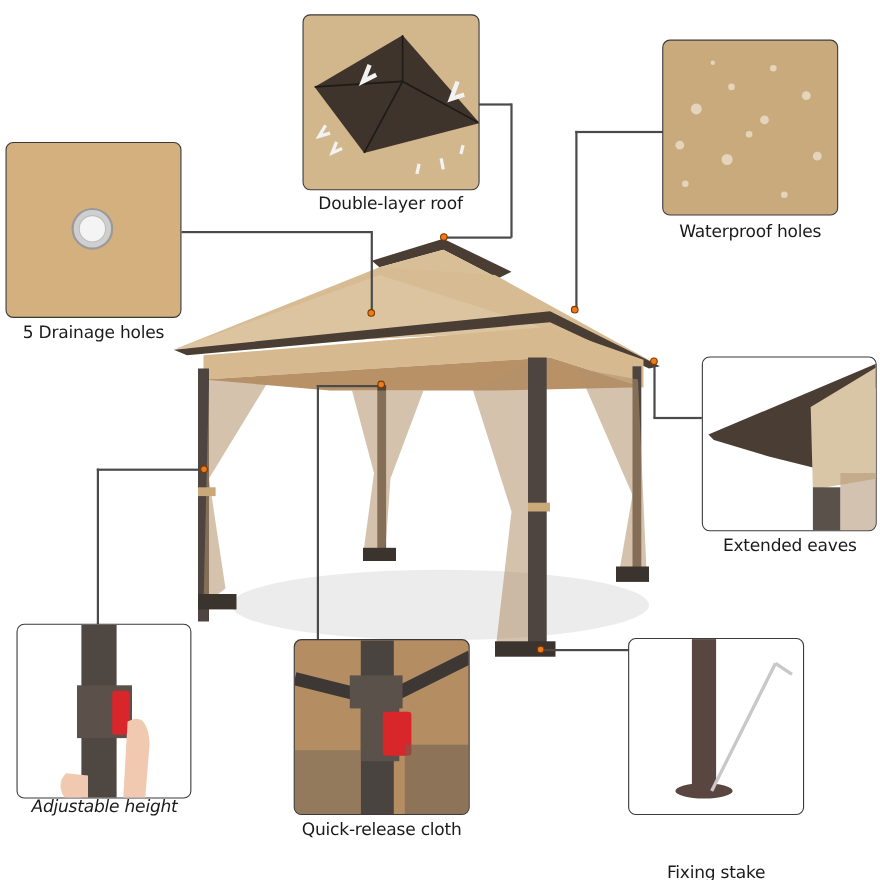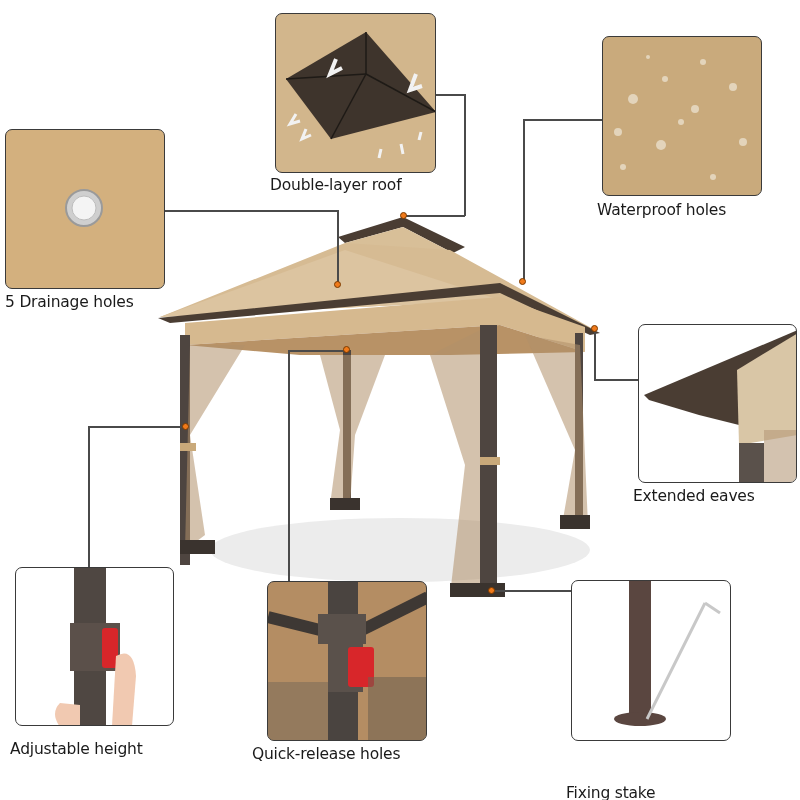--- a/index.html
+++ b/index.html
@@ -1,19 +1,19 @@
 <!DOCTYPE html>
 <html><head>
 <meta charset="utf-8">
 <style>
   html, body { margin:0; padding:0; }
   body { width:800px; height:800px; background:#ffffff; position:relative; overflow:hidden;
          font-family:"DejaVu Sans", sans-serif; color:#1a1a1a; }
   .card { position:absolute; border:1.5px solid #3a3a3a; border-radius:7px; overflow:hidden; box-sizing:border-box; }
-  .label { position:absolute; font-size:15.5px; white-space:nowrap; letter-spacing:-0.2px; }
+  .label { position:absolute; font-size:15.5px; text-align:center; white-space:nowrap; letter-spacing:-0.2px; }
   .line { position:absolute; background:#4a4a4a; }
   .dot { position:absolute; width:7px; height:7px; border-radius:50%; background:#f07a1a; border:1px solid #7a3a00; box-sizing:border-box; }
   svg { display:block; }
   .scene { position:absolute; left:150px; top:205px; width:460px; height:400px; }
 </style>
 </head>
 <body>
 
 <div class="scene">
   <svg width="460" height="400" viewBox="0 0 460 400">
@@ -134,35 +134,35 @@
 
 <div class="card" style="left:15px;top:567px;width:159px;height:159px;background:#ffffff;">
   <svg width="159" height="159">
     <rect x="58" y="0" width="32" height="159" fill="#4f4742"></rect>
     <rect x="54" y="55" width="50" height="48" fill="#5b504a"></rect>
     <rect x="86" y="60" width="16" height="40" rx="3" fill="#d8262a"></rect>
     <path d="M100,88 q18,-10 20,20 l-4,50 l-20,0 z" fill="#f1c9b1"></path>
     <path d="M44,135 q-10,10 0,24 l20,0 l0,-22 z" fill="#f1c9b1"></path>
   </svg>
 </div>
-<div class="label" style="left:10px;top:740px;width:170px;">Adjustable height</div>
+<div class="label" style="left:10px;top:724px;width:170px;font-style:italic;">Adjustable height</div>
 
 <div class="card" style="left:267px;top:581px;width:160px;height:160px;background:#b48d63;">
   <svg width="160" height="160">
     <rect x="60" y="0" width="30" height="160" fill="#4a4440"></rect>
     <line x1="0" y1="35" x2="60" y2="50" stroke="#3e3834" stroke-width="12"></line>
     <line x1="90" y1="50" x2="160" y2="15" stroke="#3e3834" stroke-width="12"></line>
     <rect x="50" y="32" width="48" height="30" fill="#5a514b"></rect>
     <rect x="60" y="60" width="35" height="50" fill="#5a514b"></rect>
     <rect x="80" y="65" width="26" height="40" rx="3" fill="#d8262a"></rect>
     <rect x="0" y="100" width="60" height="60" fill="#7a6b5a" opacity="0.55"></rect>
     <rect x="100" y="95" width="60" height="65" fill="#6e6050" opacity="0.55"></rect>
   </svg>
 </div>
-<div class="label" style="left:252px;top:745px;width:190px;">Quick-release holes</div>
+<div class="label" style="left:252px;top:745px;width:190px;">Quick-release cloth</div>
 
 <div class="card" style="left:571px;top:580px;width:160px;height:161px;background:#ffffff;">
   <svg width="160" height="161">
     <rect x="57" y="0" width="22" height="135" fill="#5a4640"></rect>
     <ellipse cx="68" cy="138" rx="26" ry="7" fill="#5a4640"></ellipse>
     <line x1="75" y1="138" x2="133" y2="22" stroke="#c8c8c8" stroke-width="3"></line>
     <line x1="133" y1="22" x2="148" y2="32" stroke="#c8c8c8" stroke-width="3"></line>
   </svg>
 </div>
 <div class="label" style="left:566px;top:745px;width:170px;margin-top:39px;">Fixing stake</div>

